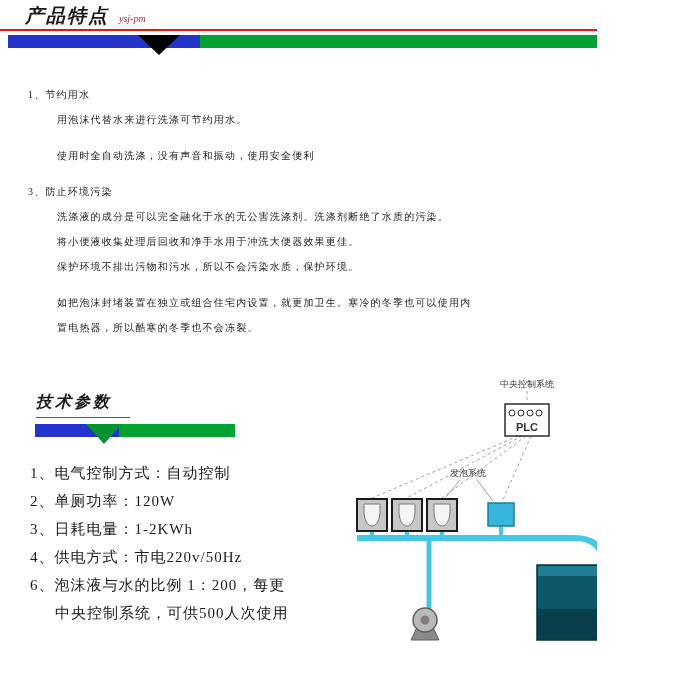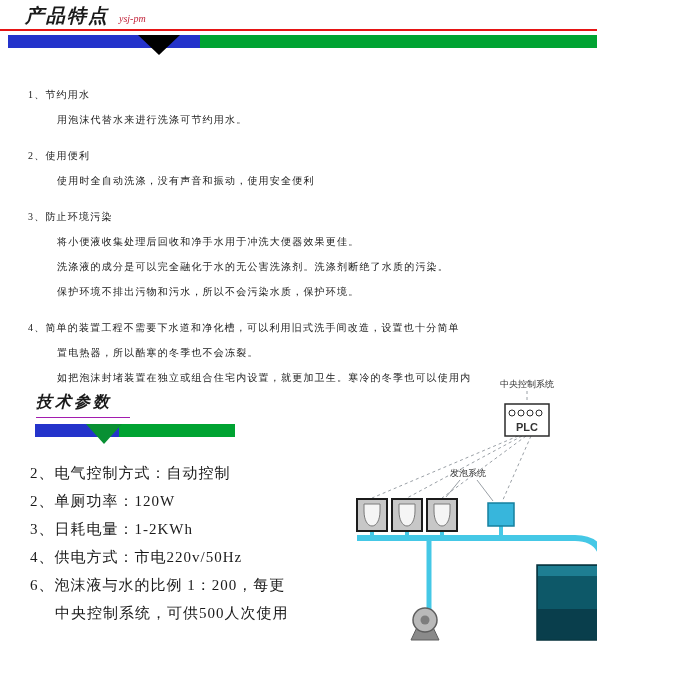--- a/index.html
+++ b/index.html
@@ -57,45 +57,43 @@
     <div class="b-green"></div>
     <div class="tri tri1"></div>
   </div>
 
   <div class="features">
     <div class="feature">
       <div class="f-title">1、节约用水</div>
       <div class="f-line">用泡沫代替水来进行洗涤可节约用水。</div>
     </div>
     <div class="feature">
-      <div class="f-title">2、使用便利</div>
       <div class="f-line">使用时全自动洗涤，没有声音和振动，使用安全便利</div>
     </div>
     <div class="feature">
       <div class="f-title">3、防止环境污染</div>
+      <div class="f-line">洗涤液的成分是可以完全融化于水的无公害洗涤剂。洗涤剂断绝了水质的污染。</div>
       <div class="f-line">将小便液收集处理后回收和净手水用于冲洗大便器效果更佳。</div>
-      <div class="f-line">洗涤液的成分是可以完全融化于水的无公害洗涤剂。洗涤剂断绝了水质的污染。</div>
       <div class="f-line">保护环境不排出污物和污水，所以不会污染水质，保护环境。</div>
     </div>
     <div class="feature">
-      <div class="f-title">4、简单的装置工程不需要下水道和净化槽，可以利用旧式洗手间改造，设置也十分简单</div>
+      <div class="f-line">如把泡沫封堵装置在独立或组合住宅内设置，就更加卫生。寒冷的冬季也可以使用内</div>
       <div class="f-line">置电热器，所以酷寒的冬季也不会冻裂。</div>
-      <div class="f-line">如把泡沫封堵装置在独立或组合住宅内设置，就更加卫生。寒冷的冬季也可以使用内</div>
     </div>
   </div>
 
   <div class="s2-title">技术参数</div>
   <div class="bar bar2">
     <div class="b-blue"></div>
     <div class="b-green"></div>
     <div class="tri tri2"></div>
   </div>
 
   <div class="params">
-    <div class="param">2、电气控制方式：自动控制</div>
+    <div class="param">1、电气控制方式：自动控制</div>
     <div class="param">2、单厕功率：120W</div>
     <div class="param">3、日耗电量：1-2KWh</div>
     <div class="param">4、供电方式：市电220v/50Hz</div>
     <div class="param">6、泡沫液与水的比例 1：200，每更</div>
     <div class="param param-wrap">中央控制系统，可供500人次使用</div>
   </div>
 
   <svg class="diagram" width="344" height="300" viewBox="0 0 344 300" xmlns="http://www.w3.org/2000/svg">
 
     <g>

